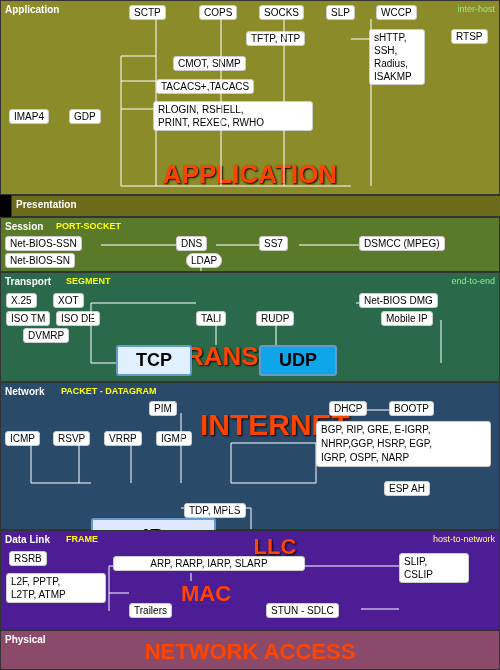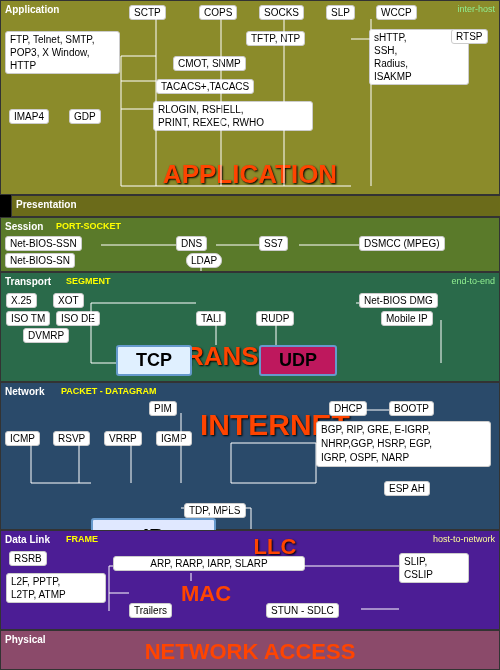--- a/index.html
+++ b/index.html
@@ -122,27 +122,26 @@
     <span class="sublabel sublabel-right" style="top:3px;right:4px;color:#90ee90;">inter-host</span>
 
     <div class="big-label" style="top:158px;font-size:26px;">APPLICATION</div>
 
     <div class="box" style="left:128px;top:4px;">SCTP</div>
     <div class="box" style="left:198px;top:4px;">COPS</div>
     <div class="box" style="left:258px;top:4px;">SOCKS</div>
     <div class="box" style="left:325px;top:4px;">SLP</div>
     <div class="box" style="left:375px;top:4px;">WCCP</div>
 
-    <div class="box box-multi" style="left:4px;top:30px;width:115px;">FTP, Telnet, SMTP,<br>POP3, X Window,<br>HTTP</div>
 
     <div class="box" style="left:245px;top:30px;">TFTP, NTP</div>
 
     <div class="box" style="left:172px;top:55px;">CMOT, SNMP</div>
 
-    <div class="box box-multi" style="left:368px;top:28px;width:100px;">sHTTP,<br>SSH,<br>Radius,<br>ISAKMP</div>
+    <div class="box box-multi" style="left:368px;top:28px;width:56px;">sHTTP,<br>SSH,<br>Radius,<br>ISAKMP</div>
 
     <div class="box" style="left:450px;top:28px;">RTSP</div>
 
     <div class="box" style="left:155px;top:78px;">TACACS+,TACACS</div>
 
     <div class="box box-multi" style="left:152px;top:100px;width:160px;">RLOGIN, RSHELL,<br>PRINT, REXEC, RWHO</div>
 
     <div class="box" style="left:8px;top:108px;">IMAP4</div>
 
     <div class="box" style="left:68px;top:108px;">GDP</div>
@@ -199,21 +198,21 @@
     <div class="box" style="left:52px;top:20px;">XOT</div>
     <div class="box" style="left:5px;top:38px;">ISO TM</div>
     <div class="box" style="left:55px;top:38px;">ISO DE</div>
     <div class="box" style="left:22px;top:55px;">DVMRP</div>
     <div class="box" style="left:195px;top:38px;">TALI</div>
     <div class="box" style="left:255px;top:38px;">RUDP</div>
     <div class="box" style="left:358px;top:20px;">Net-BIOS DMG</div>
     <div class="box" style="left:380px;top:38px;">Mobile IP</div>
 
     <div class="box" style="left:115px;top:72px;font-size:18px;font-weight:bold;padding:3px 18px;background:#e0f0ff;border:2px solid #6699cc;">TCP</div>
-    <div class="box" style="left:258px;top:72px;font-size:18px;font-weight:bold;padding:3px 18px;background:#be185d;border:2px solid #6699cc;">UDP</div>
+    <div class="box" style="left:258px;top:72px;font-size:18px;font-weight:bold;padding:3px 18px;background:#0ea5e9;border:2px solid #6699cc;">UDP</div>
 
     <svg style="position:absolute;top:0;left:0;width:100%;height:100%;pointer-events:none;">
       <line x1="90" y1="30" x2="195" y2="30" stroke="white" stroke-width="1"></line>
       <line x1="90" y1="30" x2="90" y2="90" stroke="white" stroke-width="1"></line>
       <line x1="90" y1="90" x2="115" y2="90" stroke="white" stroke-width="1"></line>
       <line x1="215" y1="47" x2="215" y2="72" stroke="white" stroke-width="1"></line>
       <line x1="275" y1="47" x2="275" y2="72" stroke="white" stroke-width="1"></line>
       <line x1="355" y1="30" x2="358" y2="30" stroke="white" stroke-width="1"></line>
       <line x1="440" y1="47" x2="440" y2="90" stroke="white" stroke-width="1"></line>
     </svg>

